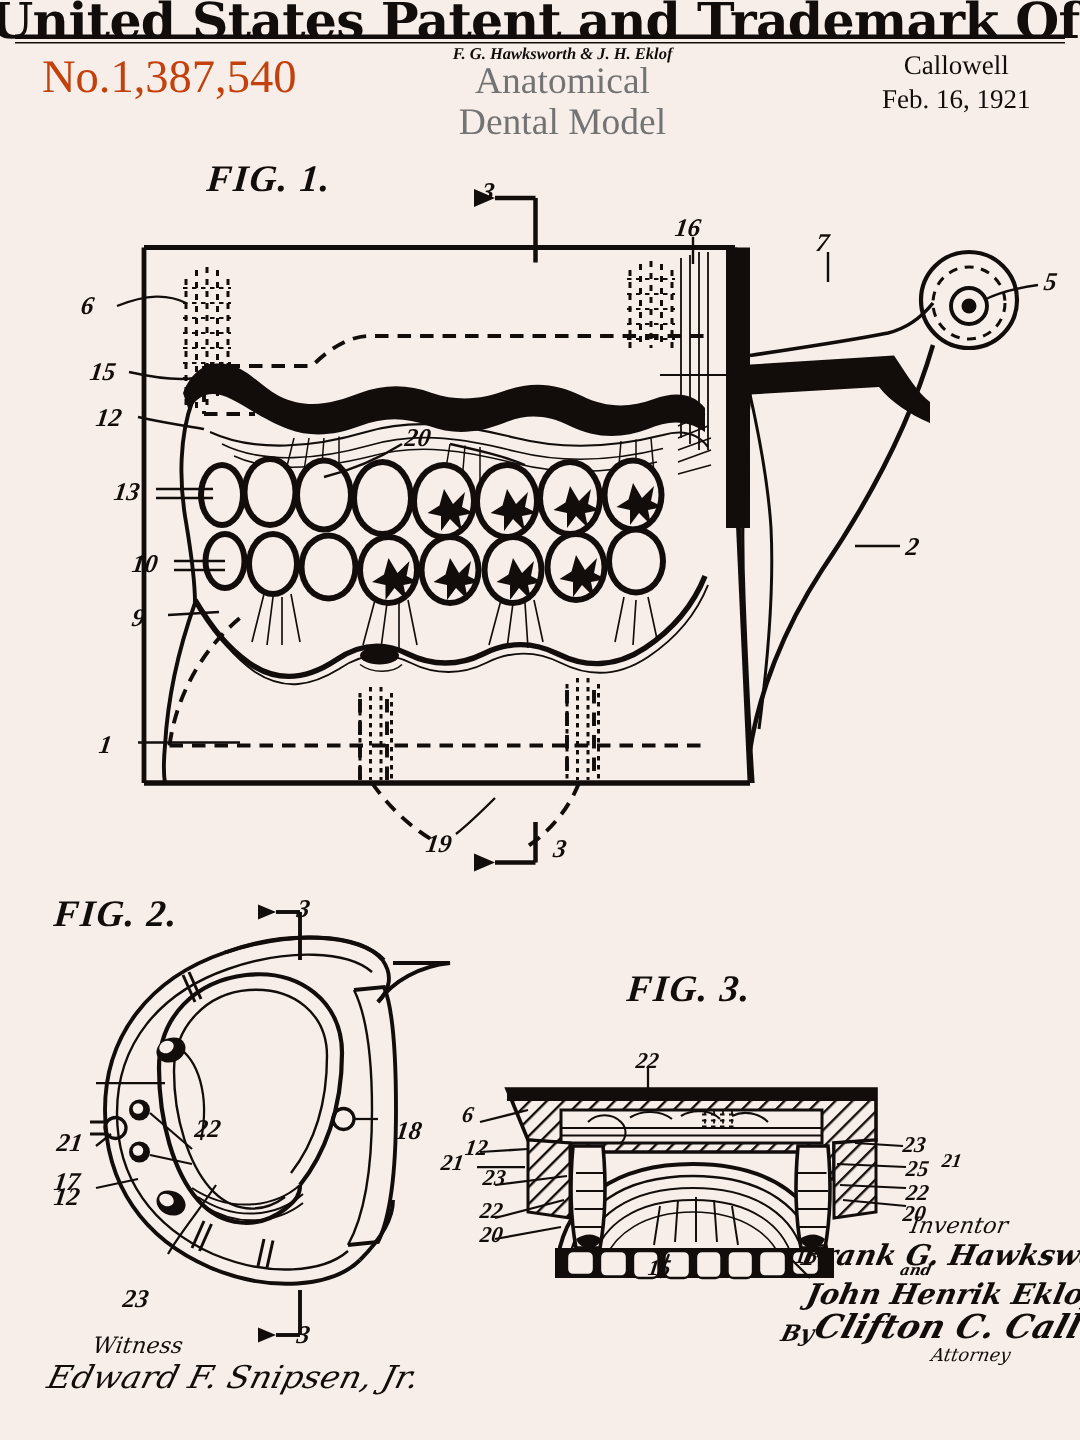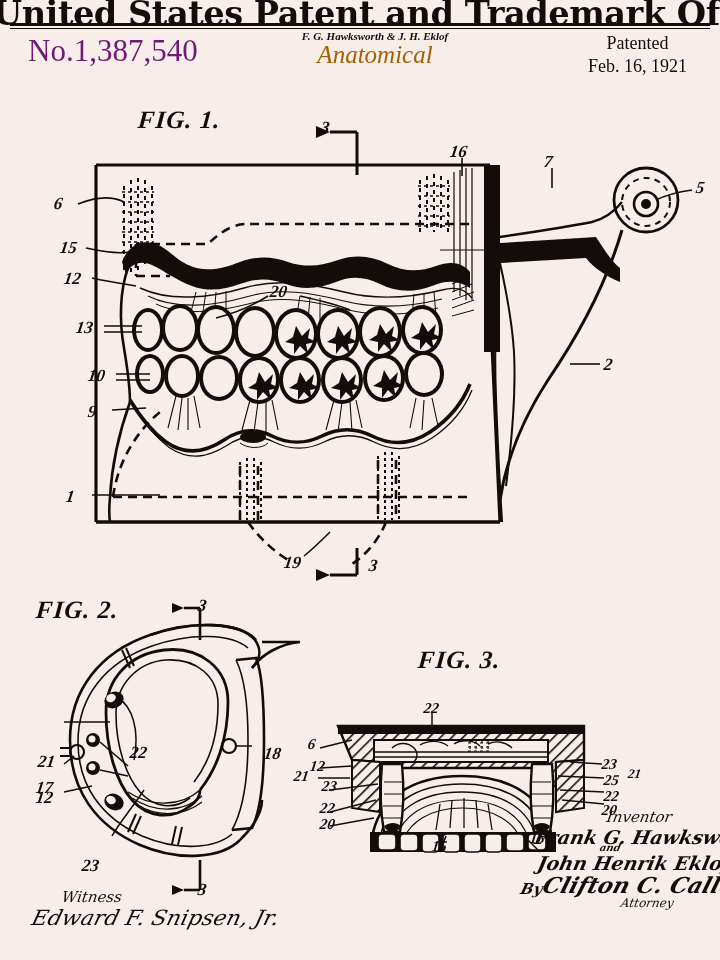--- a/index.html
+++ b/index.html
@@ -29,31 +29,31 @@
     position:absolute;left:10px;top:23px;width:700px;height:3px;
     background:#120d0b;
   }
   .hdr-rule2{
     position:absolute;left:10px;top:28px;width:700px;height:1px;
     background:#120d0b;
   }
   .pat-no{
     position:absolute;left:28px;top:33px;
     font-family:"Liberation Serif", serif;
-    font-size:31px;color:#701a75;letter-spacing:0px;
+    font-size:31px;color:#c2410c;letter-spacing:0px;
   }
   .authors{
     position:absolute;left:250px;top:30px;width:250px;text-align:center;
     font-family:Liberation Serif, serif;
     font-style:italic;font-weight:bold;font-size:11px;color:#120d0b;
   }
   .inv-title{
     position:absolute;left:250px;top:42px;width:250px;text-align:center;
     font-family:"Liberation Serif", serif;
-    font-style:italic;font-size:25px;color:#a16207;line-height:1.06;
+    font-size:25px;color:#737373;line-height:1.06;
   }
   .pat-date{
     position:absolute;left:560px;top:32px;width:155px;text-align:center;
     font-family:"Liberation Serif", serif;
     font-size:18px;color:#120d0b;line-height:1.25;
   }
 
   
   .figcap{
     position:absolute;
@@ -107,23 +107,24 @@
 <div id="sheet">
 
   <div class="hdr-title">United States Patent and Trademark Office</div>
   <div class="hdr-rule"></div>
   <div class="hdr-rule2"></div>
 
   <div class="pat-no">No.1,387,540</div>
   <div class="authors">F. G. Hawksworth &amp; J. H. Eklof</div>
   <div class="inv-title">
     <div>Anatomical</div>
+    <div>Dental Model</div>
   </div>
   <div class="pat-date">
-    <div>Patented</div>
+    <div>Callowell</div>
     <div>Feb. 16, 1921</div>
   </div>
 
   <div class="figcap" id="figcap1">FIG. 1.</div>
   <div class="figcap" id="figcap2">FIG. 2.</div>
   <div class="figcap" id="figcap3">FIG. 3.</div>
 
   <svg width="720" height="960">
     <g>
       <path class="ink" stroke-width="3" d="M357,132 L357,175"></path>

